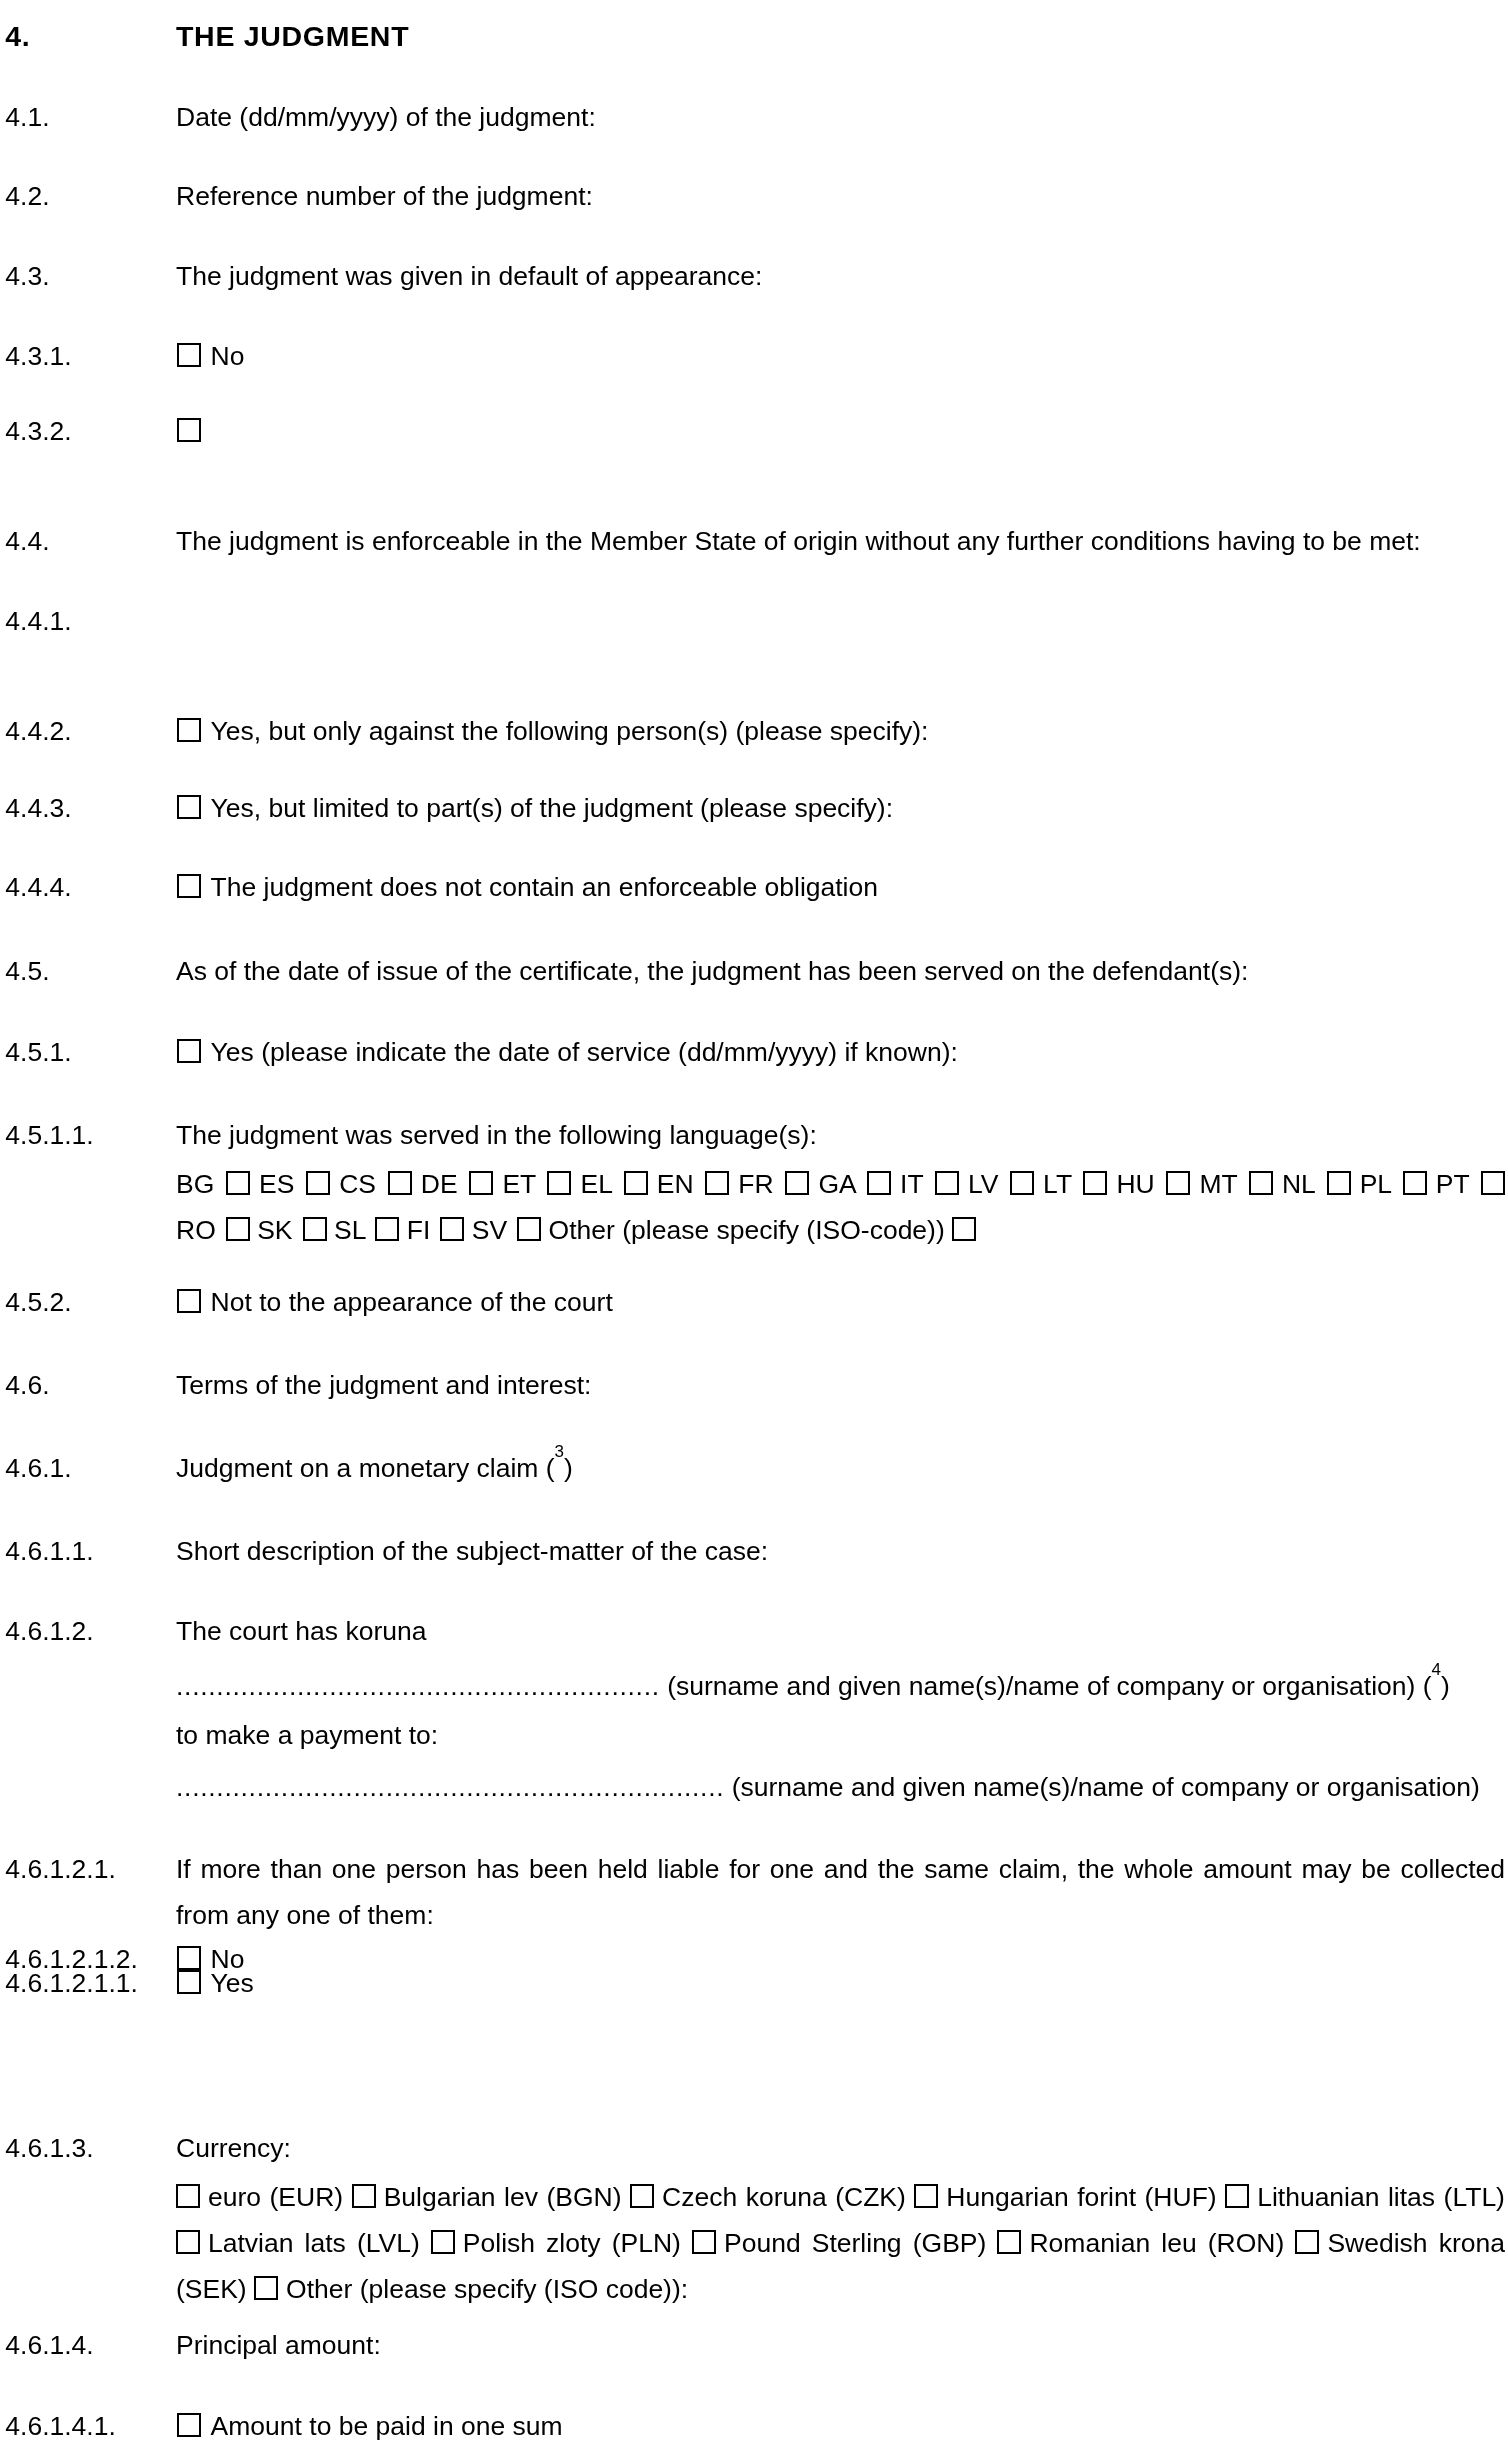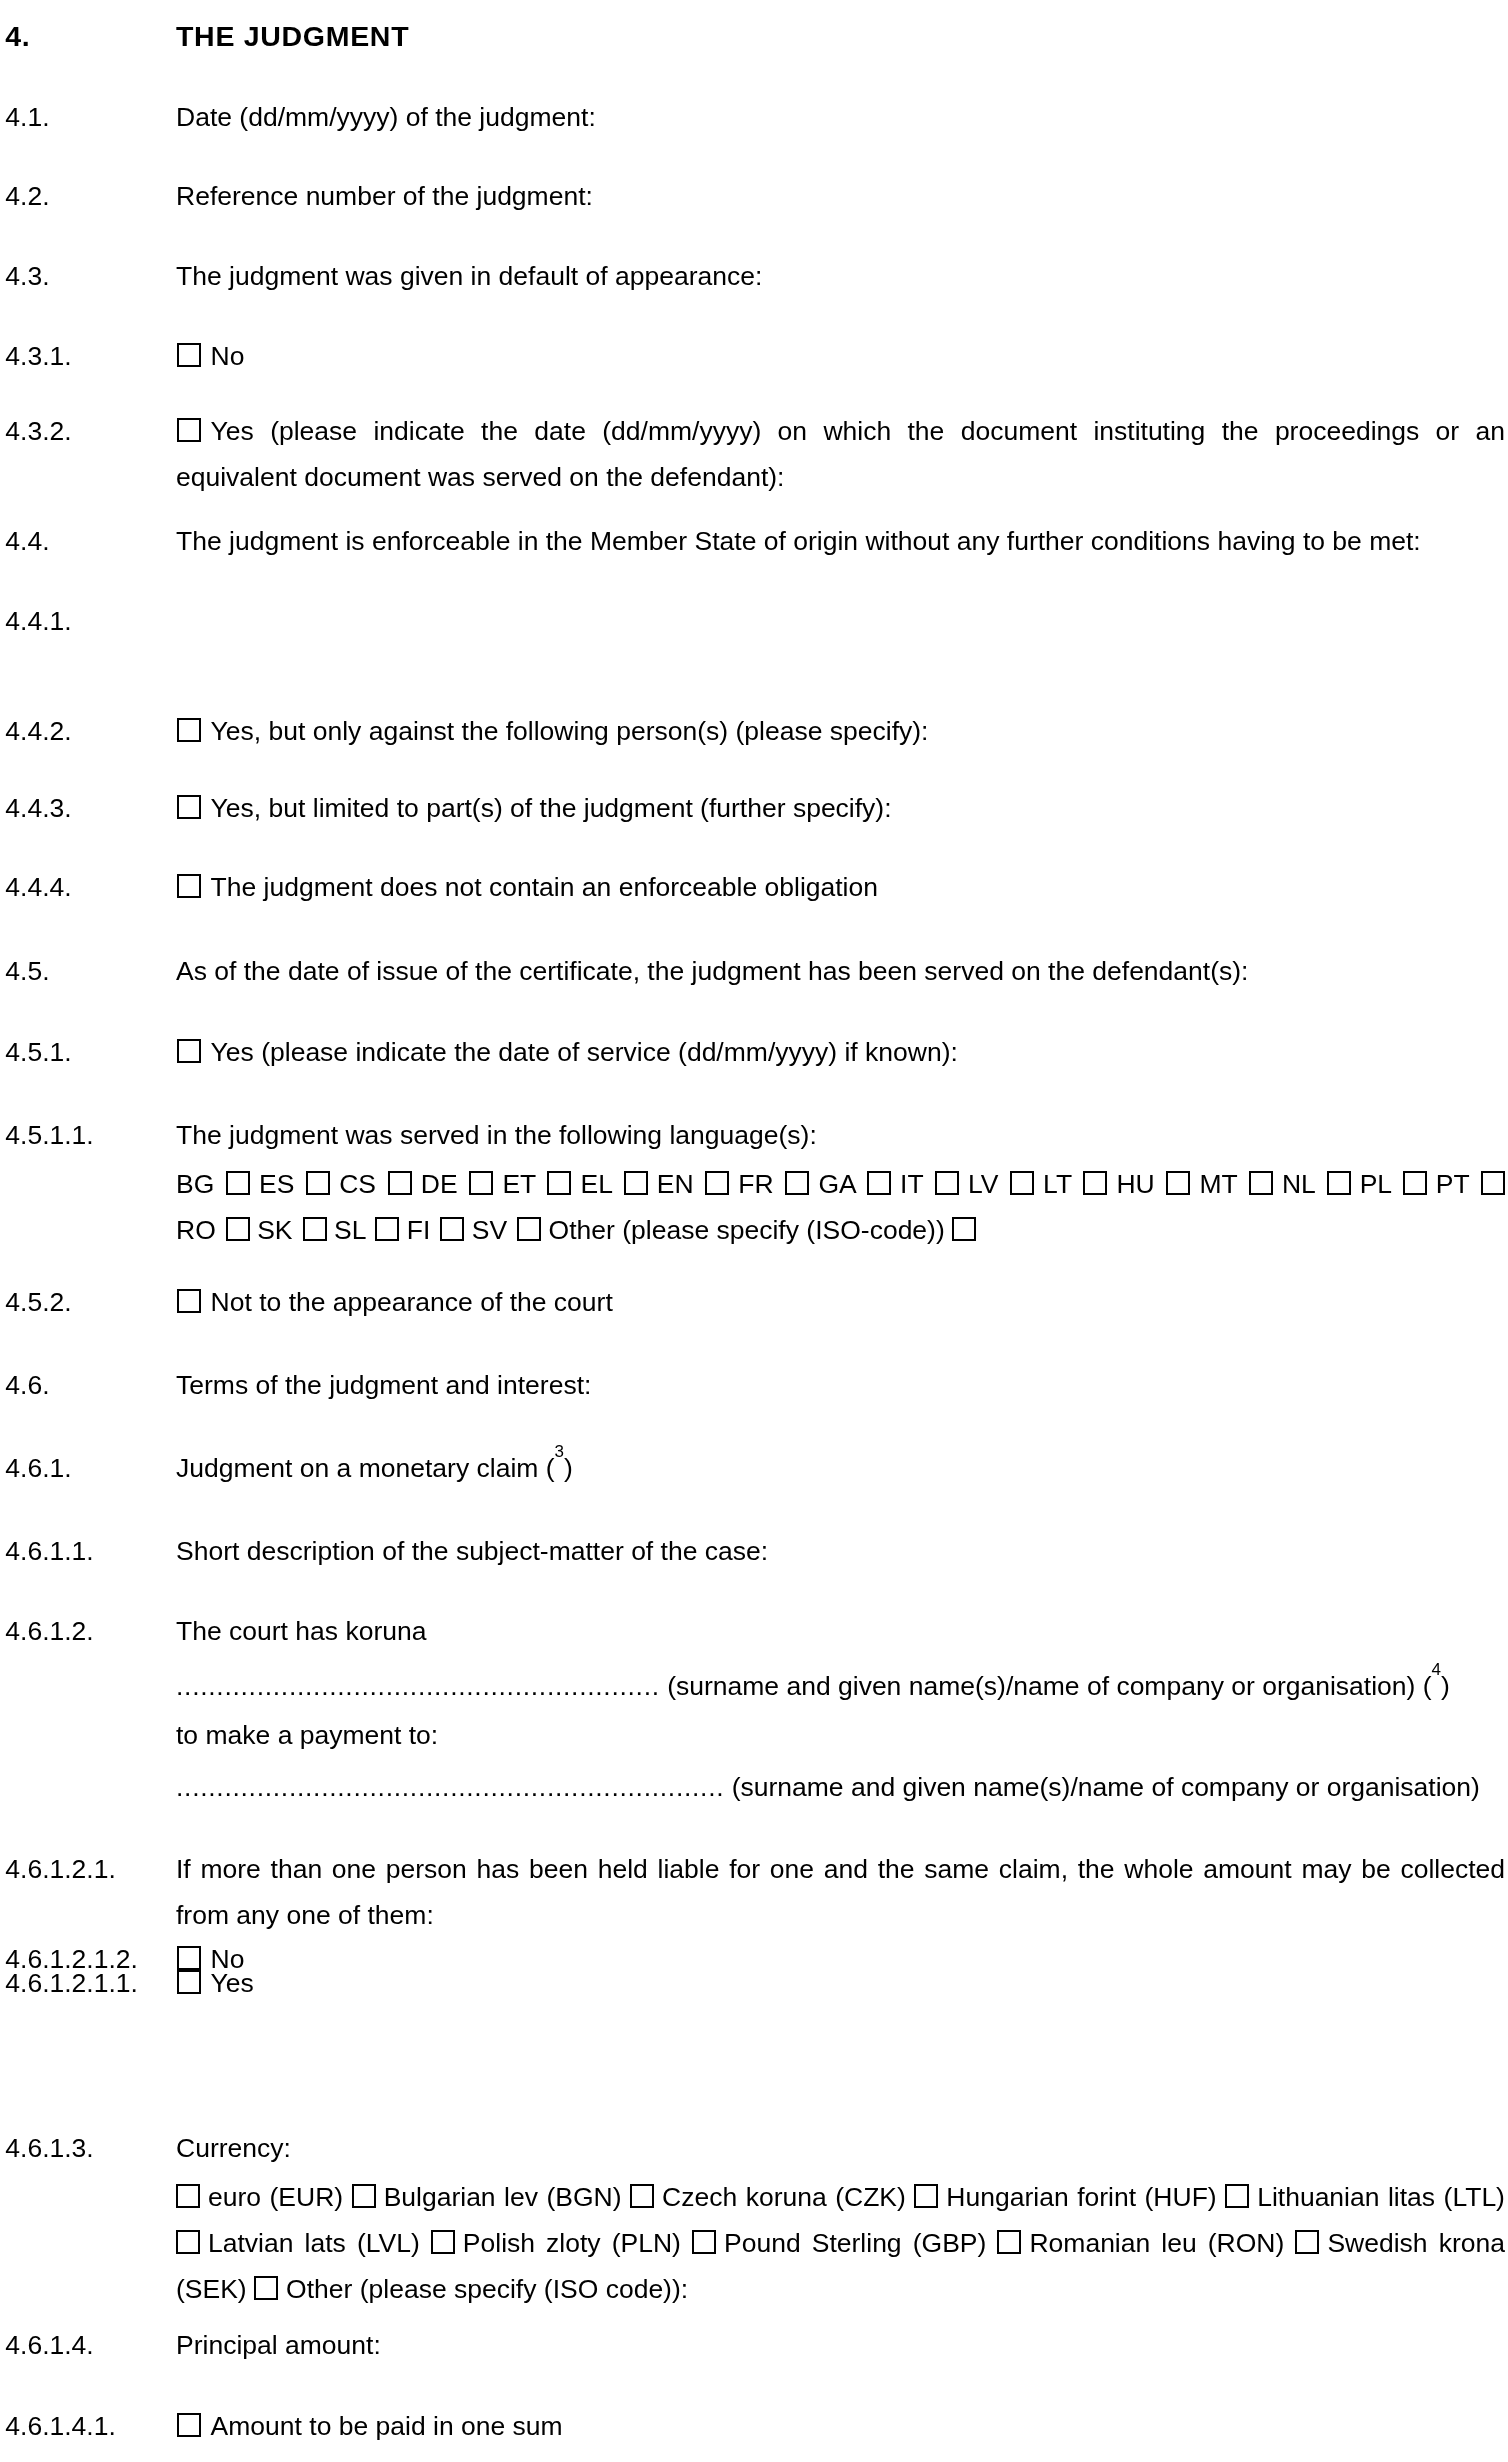--- a/index.html
+++ b/index.html
@@ -60,21 +60,21 @@
   <div class="row" style="top:333px">
     <span class="num">4.3.1.</span>
     <div class="content">
       <span class="cb cb-lead"></span><span>No</span>
     </div>
   </div>
 
   <div class="row" style="top:408px">
     <span class="num">4.3.2.</span>
     <div class="content">
-      <span class="cb cb-lead"></span><span>Yes (please indicate the date (dd/mm/yyyy) on which the document instituting the proceedings or an equivalent document was served on the defendant):</span>
+      <span class="cb cb-lead"></span>
     </div>
   </div>
 
   <div class="row" style="top:518px">
     <span class="num">4.4.</span>
     <div class="content">The judgment is enforceable in the Member State of origin without any further conditions having to be met:</div>
   </div>
 
   <div class="row" style="top:598px">
     <span class="num">4.4.1.</span>
@@ -83,21 +83,21 @@
   <div class="row" style="top:708px">
     <span class="num">4.4.2.</span>
     <div class="content">
       <span class="cb cb-lead"></span><span>Yes, but only against the following person(s) (please specify):</span>
     </div>
   </div>
 
   <div class="row" style="top:785px">
     <span class="num">4.4.3.</span>
     <div class="content">
-      <span class="cb cb-lead"></span><span>Yes, but limited to part(s) of the judgment (further specify):</span>
+      <span class="cb cb-lead"></span><span>Yes, but limited to part(s) of the judgment (please specify):</span>
     </div>
   </div>
 
   <div class="row" style="top:864px">
     <span class="num">4.4.4.</span>
     <div class="content">
       <span class="cb cb-lead"></span><span>The judgment does not contain an enforceable obligation</span>
     </div>
   </div>
 

